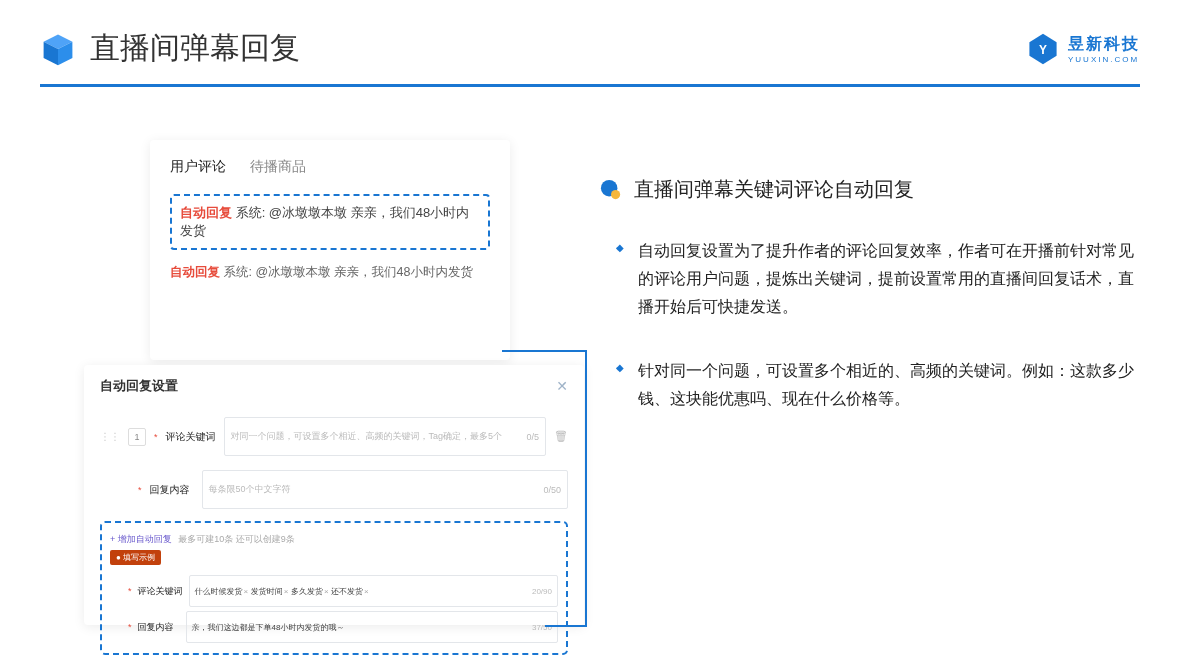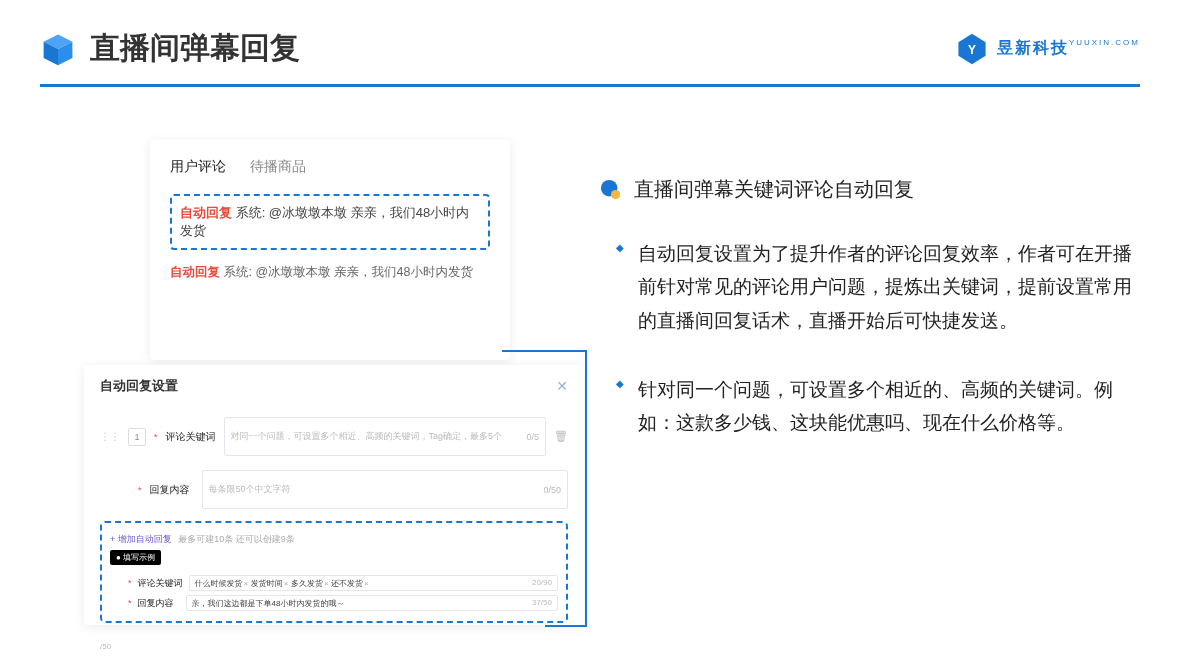--- a/index.html
+++ b/index.html
@@ -2,24 +2,24 @@
 <html><head>
 <meta charset="utf-8">
 <style>
 *{margin:0;padding:0;box-sizing:border-box;font-family:"Microsoft YaHei","PingFang SC",sans-serif}
 body{background:#fff;width:1180px;height:664px;position:relative;overflow:hidden}
 
 
 .header{position:absolute;top:28px;left:40px;right:40px;display:flex;align-items:center;justify-content:space-between}
 .header-left{display:flex;align-items:center;gap:14px}
 .cube-icon{width:36px;height:36px}
-.page-title{font-size:30px;color:#333;font-weight:700}
+.page-title{font-size:30px;color:#333;font-weight:400}
 .logo-right{display:flex;align-items:center;gap:8px}
 .logo-mark{width:34px;height:34px}
-.logo-text{display:flex;flex-direction:row}
+.logo-text{display:flex;flex-direction:column}
 .logo-text .cn{font-size:16px;color:#1976D2;font-weight:700;letter-spacing:2px}
 .logo-text .en{font-size:8px;color:#1976D2;letter-spacing:2px}
 .header-line{position:absolute;top:84px;left:40px;right:40px;height:3px;background:#1976D2}
 
 
 .mockup-area{position:absolute;left:75px;top:140px;width:500px}
 
 .card-comments{position:absolute;left:75px;top:0;width:360px;height:220px;background:#fff;box-shadow:0 2px 12px rgba(0,0,0,.08);border-radius:4px;padding:18px 20px}
 .tabs{display:flex;gap:24px;font-size:14px;color:#888;padding-bottom:10px}
 .tab{cursor:default}
@@ -36,41 +36,41 @@
 .idx{width:18px;height:18px;border:1px solid #ddd;border-radius:2px;display:flex;align-items:center;justify-content:center;font-size:9px;color:#888}
 .req{color:#e74c3c;font-size:9px}
 .lbl{color:#222;font-size:10px;min-width:44px}
 .inp{flex:1;height:39px;border:1px solid #e3e6ea;border-radius:2px;padding:0 6px;font-size:9px;color:#bbb;display:flex;align-items:center;justify-content:space-between}
 .inp .count{color:#bbb}
 .trash{color:#bbb;font-size:11px}
 
 .example-box{margin-top:12px;border:2px dashed #1976D2;border-radius:5px;padding:10px 8px;position:relative}
 .add-link{color:#6a5acd;font-size:9px;display:block}
 .add-link .gray{color:#aaa;margin-left:4px}
-.template-badge{display:inline-block;background:#000000;color:#fff;font-size:8px;padding:2px 6px;border-radius:2px;margin-bottom:6px}
+.template-badge{display:inline-block;background:#c2410c;color:#fff;font-size:8px;padding:2px 6px;border-radius:2px;margin-bottom:6px}
 .ex-row{display:flex;align-items:center;gap:6px;margin-top:4px;font-size:9px;margin-left:18px}
 .ex-lbl{color:#222;min-width:42px}
-.ex-inp{flex:1;border:1px solid #e3e6ea;border-radius:2px;padding:2px 5px;display:flex;justify-content:space-between;height:16px}
+.ex-inp{flex:1;border:1px solid #e3e6ea;border-radius:2px;padding:2px 5px;display:flex;align-items:center;justify-content:space-between;height:32px}
 .ex-tag{color:#444;font-size:8px}
 .ex-tag .x{color:#aaa;margin-left:1px}
 .ex-count{color:#bbb;font-size:8px}
 .ex-text{color:#444;font-size:8px}
 .under-count{color:#bbb;font-size:8px;margin-top:19px;padding-right:18px}
 
 
 .connector{position:absolute;top:210px;left:510px;width:2px;height:275px;background:#1976D2}
 .connector-h{position:absolute;top:210px;left:427px;width:85px;height:2px;background:#1976D2}
 .connector-h2{position:absolute;top:485px;left:470px;width:42px;height:2px;background:#1976D2}
 
 
 .right-col{position:absolute;left:600px;top:176px;width:540px}
 .section-title{display:flex;align-items:center;gap:12px;font-size:20px;color:#222}
 .bullet-icon{width:22px;height:22px}
 .bullets{margin-top:34px;padding-left:38px}
-.bullet{position:relative;margin-bottom:36px;font-size:19px;color:#222;line-height:1.75}
+.bullet{position:relative;margin-bottom:36px;font-size:16px;color:#222;line-height:1.75}
 .bullet::before{content:"◆";position:absolute;left:-22px;top:2px;color:#1976D2;font-size:10px}
 </style>
 </head>
 <body>
 
 <div class="header">
   <div class="header-left">
     <svg class="cube-icon" viewBox="0 0 40 40">
         <polygon points="20,4 36,12 20,20 4,12" fill="#4FA3F7"></polygon>
         <polygon points="4,12 20,20 20,38 4,30" fill="#1976D2"></polygon>

